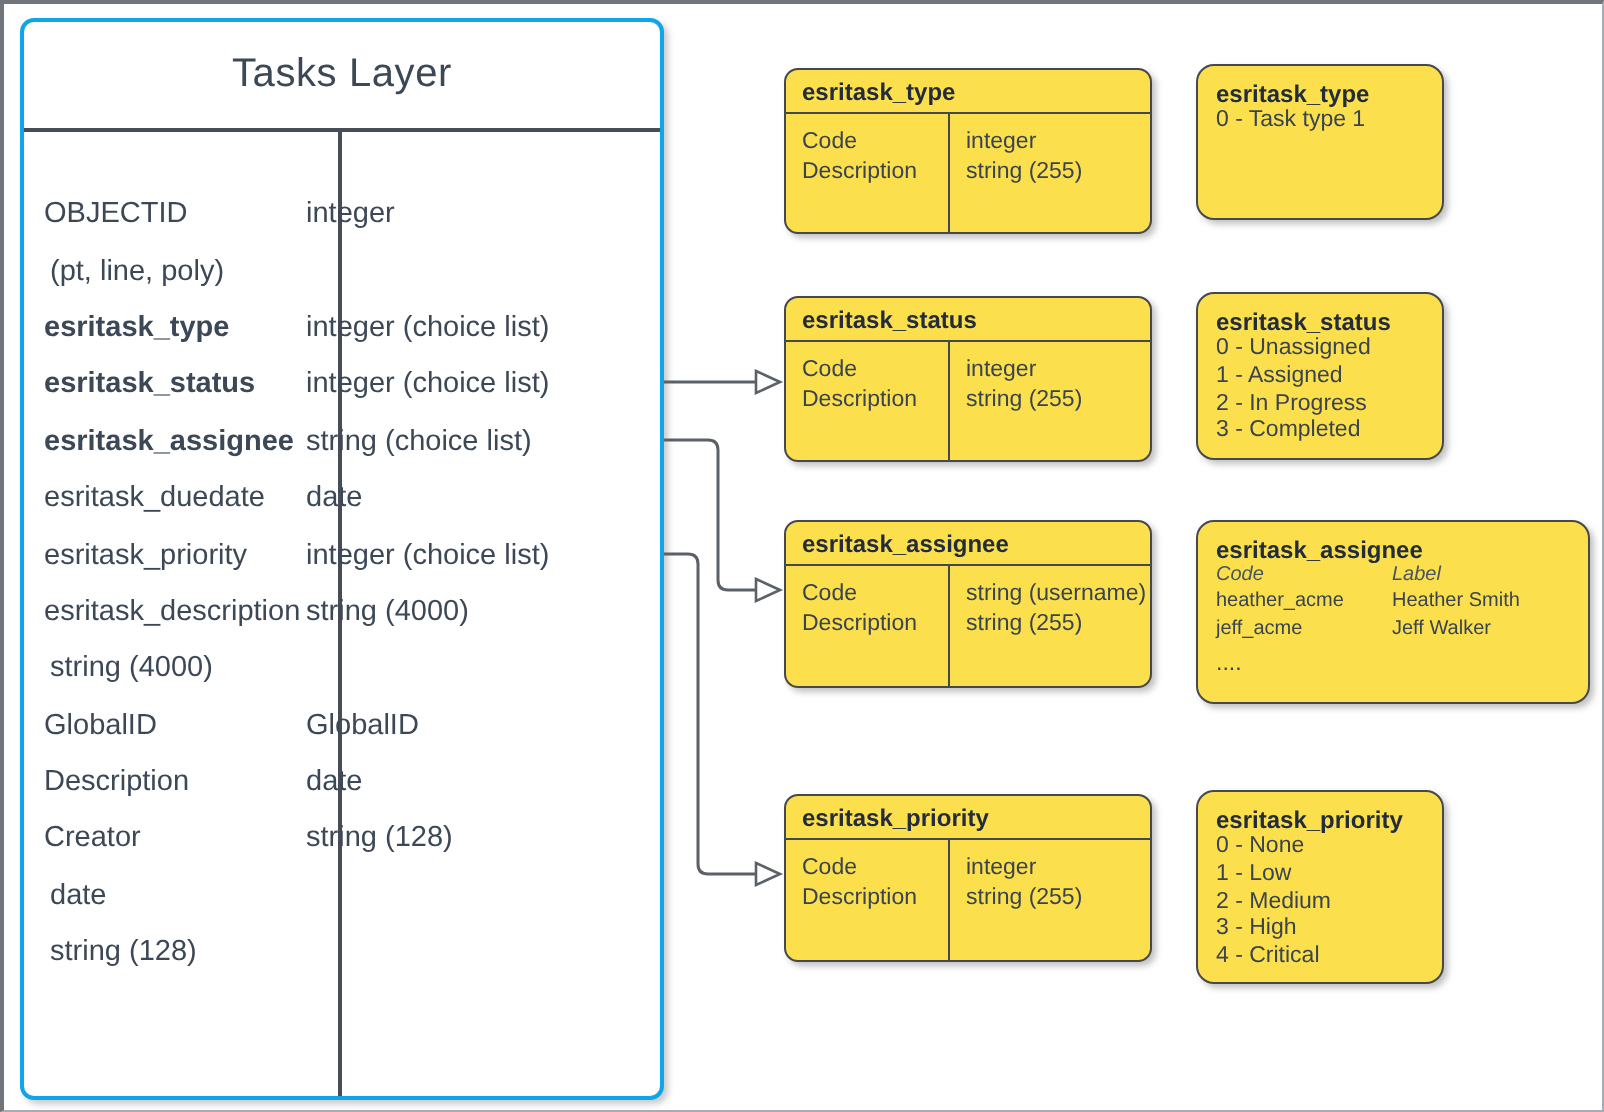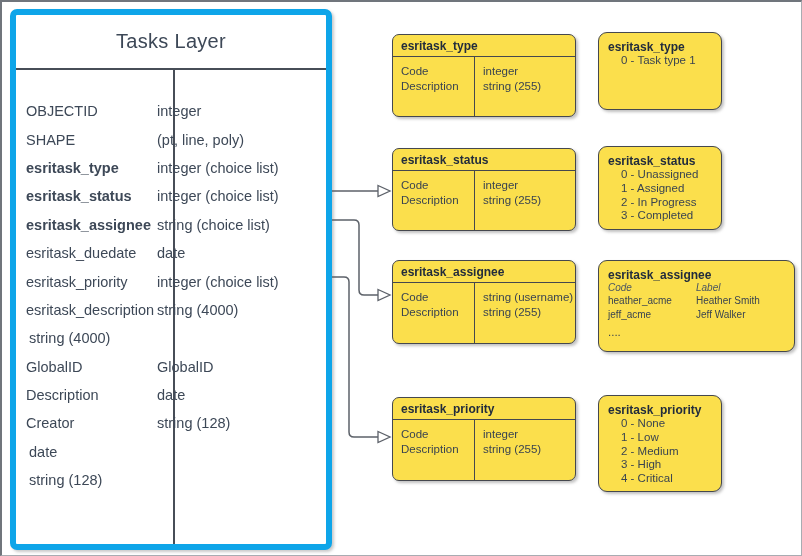--- a/index.html
+++ b/index.html
@@ -8,21 +8,21 @@
     position:relative; width:802px; height:556px; background:#ffffff;
     border-top:2px solid #70757c; border-left:2px solid #70757c;
     border-right:1px solid #a8acb2; border-bottom:1px solid #a8acb2;
     font-family:"Liberation Sans", sans-serif; color:#3d4857; overflow:hidden;
   }
   svg.connectors { position:absolute; left:0; top:0; width:802px; height:556px; }
 
   
   .main-table {
     position:absolute; left:8px; top:7px; width:322px; height:541px;
-    background:#ffffff; border:6px solid #0ea5e9; border-radius:7px;
+    background:#ffffff; border:2px solid #0ea5e9; border-radius:7px;
     box-shadow:2px 2px 3px rgba(100,100,100,0.35);
   }
   .mt-title {
     position:absolute; top:0; left:0; right:0; height:53px;
     display:flex; align-items:center; justify-content:center;
     font-size:20px; letter-spacing:0.3px; color:#3d4857;
   }
   .mt-hdiv { position:absolute; top:53px; left:0; right:0; height:2px; background:#474d57; }
   .mt-vdiv { position:absolute; top:55px; bottom:0; left:157px; width:2px; background:#474d57; }
   .mt-rows { position:absolute; top:82px; left:0; right:0; }
@@ -47,21 +47,21 @@
   .dt-body div div { font-size:11.5px; line-height:14.5px; color:#3a4450; }
 
   
   .vl {
     position:absolute; left:596px; width:124px;
     background:#fbdf4c; border:1.6px solid #45484e; border-radius:9px;
     box-shadow:2px 2px 3px rgba(100,100,100,0.4);
     padding:7px 6px 0 9px; overflow:hidden;
   }
   .vl-title { font-size:12px; font-weight:bold; color:#222c3c; line-height:14px; }
-  .vl-item { font-size:11.5px; line-height:13.8px; color:#3a4450;margin-left:13px; }
+  .vl-item { font-size:11.5px; line-height:13.8px; color:#3a4450; }
   .vl-cols { display:grid; grid-template-columns:88px auto; }
   .vl-colhead { font-size:10px; font-style:italic; color:#4a5562; line-height:12px; }
   .vl-cell { font-size:10px; line-height:14px; color:#3a4450; white-space:nowrap; }
   .vl-more { font-size:11.5px; line-height:14px; color:#3a4450; margin-top:3px; }
 </style>
 </head>
 <body>
 
 <div class="canvas">
 
@@ -77,21 +77,20 @@
   <div class="main-table">
     <div class="mt-title">Tasks Layer</div>
     <div class="mt-hdiv"></div>
     <div class="mt-vdiv"></div>
     <div class="mt-rows">
       <div class="mt-row">
           <div class="mt-name">OBJECTID</div>
           <div class="mt-type">integer</div>
         </div>
       <div class="mt-row">
-          <div class="mt-name">SHAPE</div>
           <div class="mt-type">(pt, line, poly)</div>
         </div>
       <div class="mt-row bold">
           <div class="mt-name">esritask_type</div>
           <div class="mt-type">integer (choice list)</div>
         </div>
       <div class="mt-row bold">
           <div class="mt-name">esritask_status</div>
           <div class="mt-type">integer (choice list)</div>
         </div>

